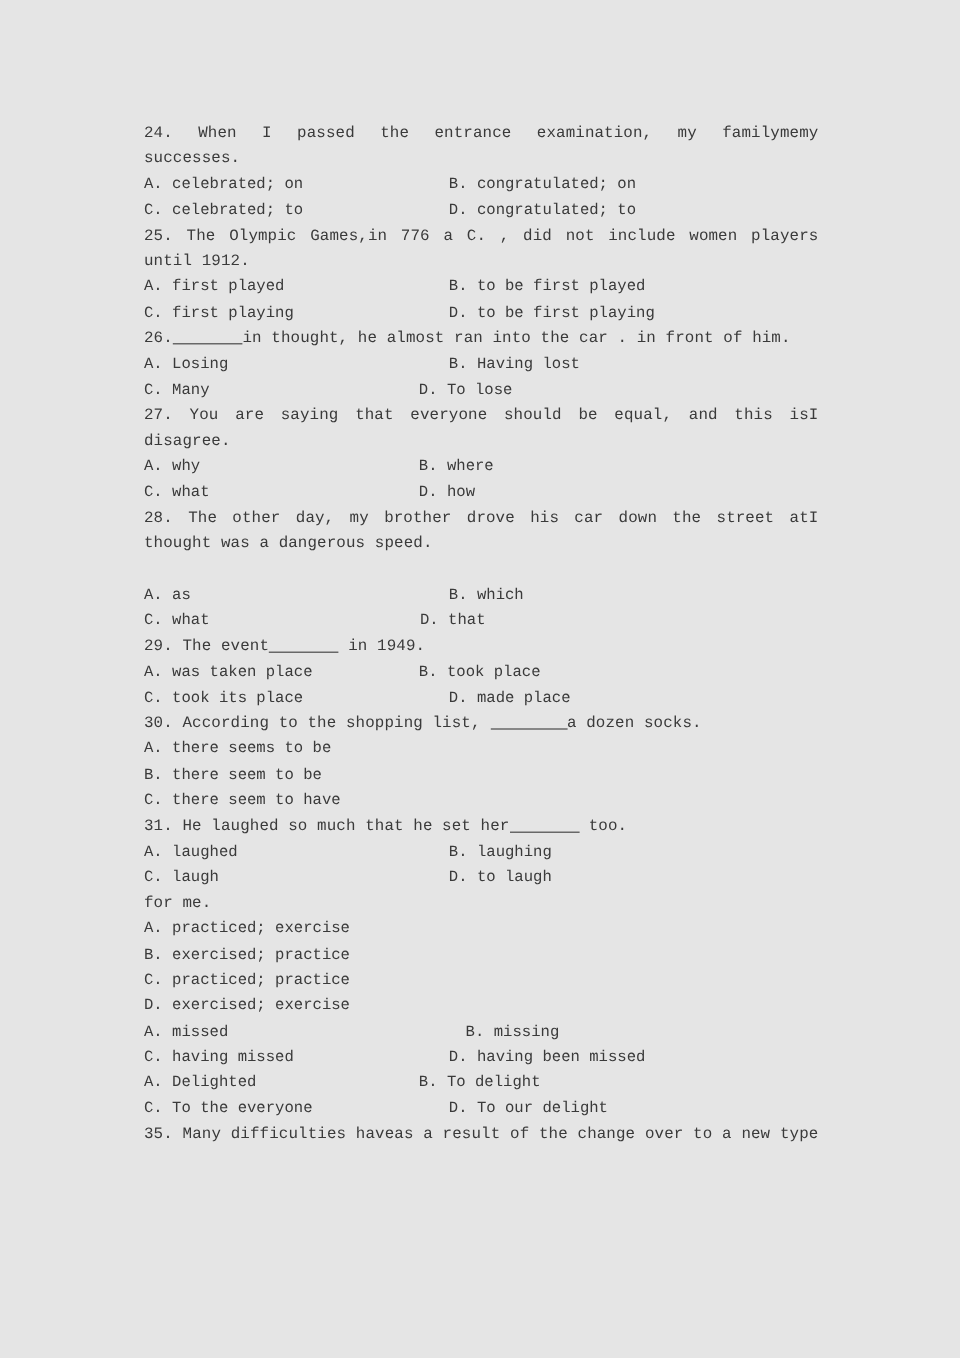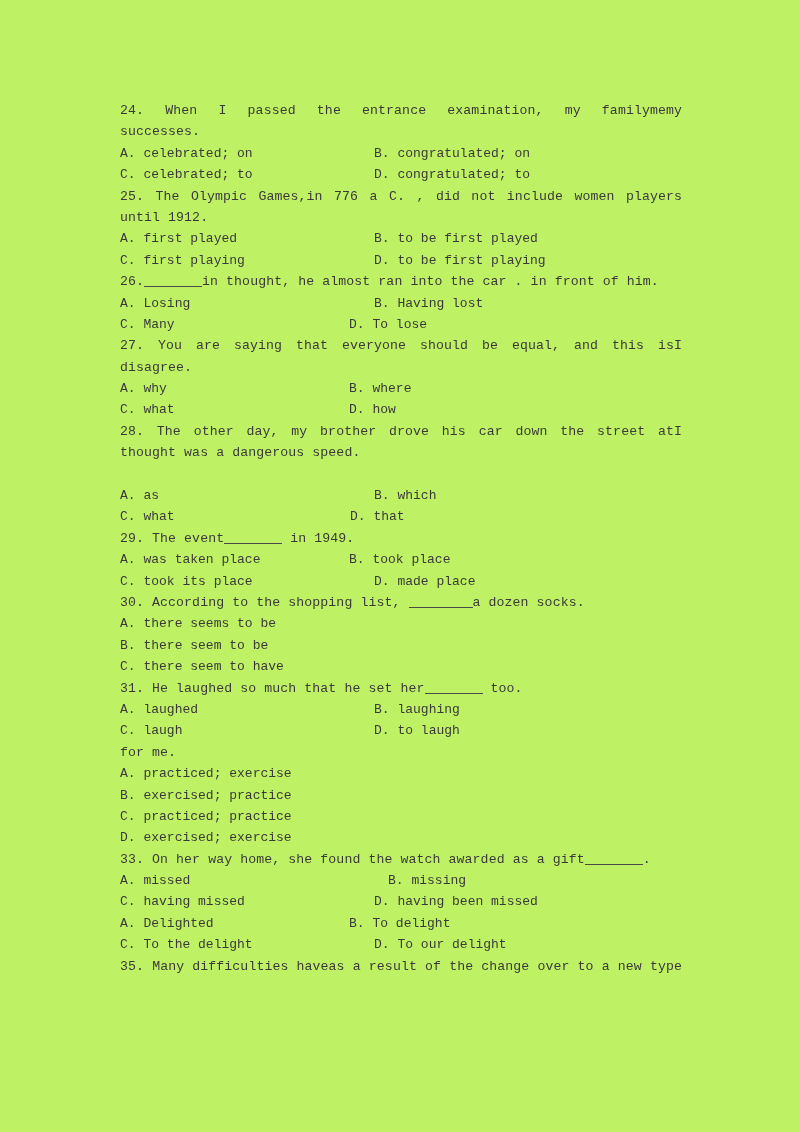--- a/index.html
+++ b/index.html
@@ -15,21 +15,21 @@
     overflow: hidden;
     font-family: "Liberation Mono", "DejaVu Sans Mono", monospace;
     color: #3a3a3a;
   }
   #page {
     position: absolute;
     left: 0;
     top: 0;
     width: 800px;
     height: 1132px;
-    background: #bef264;
+    background: #e5e5e5;
   }
   #content {
     position: absolute;
     left: 120px;
     top: 100px;
     width: 562px;
   }
   .line {
     font-size: 13.2px;
     line-height: 21.4px;
@@ -176,35 +176,34 @@
     <div class="opt-row">
       <span class="opt-left"><span>B.</span> <span>exercised; practice</span></span>
     </div>
     <div class="opt-row">
       <span class="opt-left"><span>C.</span> <span>practiced; practice</span></span>
     </div>
     <div class="opt-row">
       <span class="opt-left"><span>D.</span> <span>exercised; exercise</span></span>
     </div>
 
-    <div class="line"><span>33. On her way home, she found the watch awarded as a gift</span><span class="ul ul-m"></span><span>.</span></div>
     <div class="opt-row">
       <span class="opt-left"><span>A.</span> <span>missed</span></span>
       <span class="opt-right" style="left:268px"><span>B.</span> <span>missing</span></span>
     </div>
     <div class="opt-row">
       <span class="opt-left"><span>C.</span> <span>having missed</span></span>
       <span class="opt-right" style="left:254px"><span>D.</span> <span>having been missed</span></span>
     </div>
 
     <div class="opt-row">
       <span class="opt-left"><span>A.</span> <span>Delighted</span></span>
       <span class="opt-right" style="left:229px"><span>B.</span> <span>To delight</span></span>
     </div>
     <div class="opt-row">
-      <span class="opt-left"><span>C.</span> <span>To the delight</span></span>
+      <span class="opt-left"><span>C.</span> <span>To the everyone</span></span>
       <span class="opt-right" style="left:254px"><span>D.</span> <span>To our delight</span></span>
     </div>
 
     <div class="line stem-just"><span>35. Many difficulties have</span><span class="ul ul-m"></span><span>as a result of the change over to a new type</span></div>
 
   </div>
 </div>
 
 </body></html>

